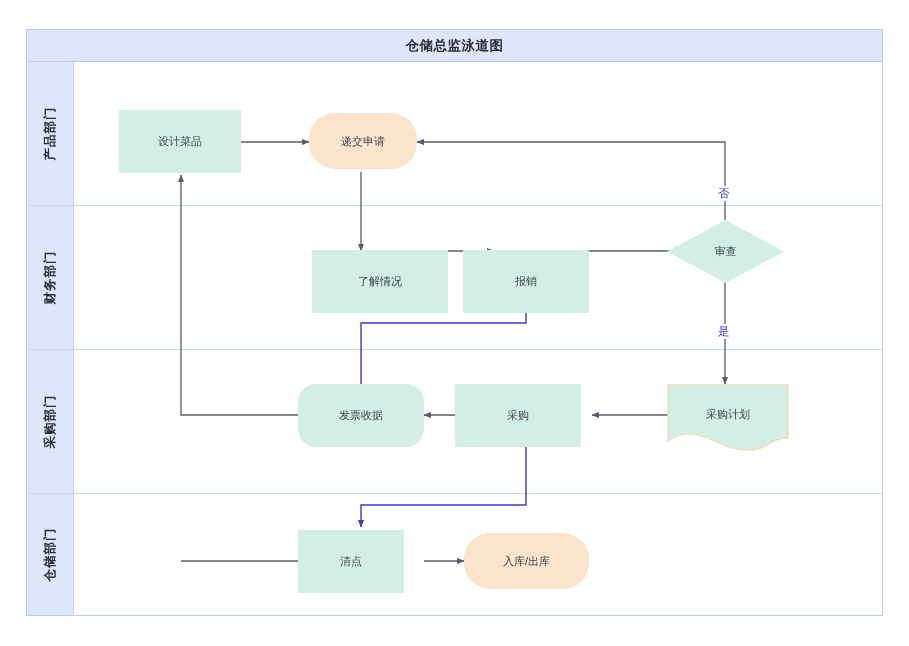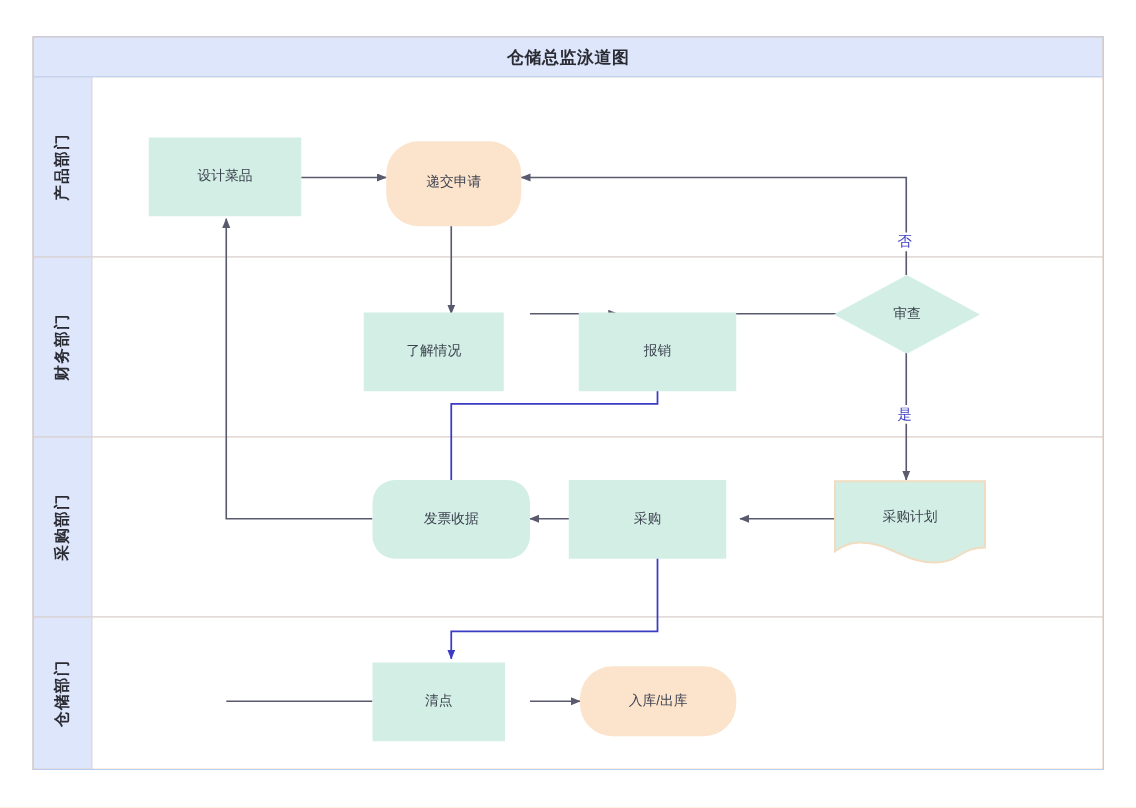--- a/index.html
+++ b/index.html
@@ -17,21 +17,21 @@
     background: #ffffff;
     overflow: hidden;
   }
 
   
   #diagram {
     position: absolute;
     left: 26px; top: 29px;
     width: 857px; height: 587px;
     border: 1px solid #b9cdf2;
-    background: #fdba74;
+    background: #f97316;
   }
 
   
   #title-bar {
     position: absolute;
     left: 0; top: 0;
     width: 855px; height: 32px;
     background: #dde6fb;
     border-bottom: 1px solid #b9cdf2;
     display: flex;
@@ -221,25 +221,25 @@
         <path d="M334,354 L334,293 L499,293 L499,256" marker-end="url(#ah-blue)"></path>
 
         <path d="M499,416 L499,475 L334,475 L334,497" marker-end="url(#ah-blue)"></path>
       </g>
     </svg>
 
     <div class="node process" style="left:92px; top:80px; width:122px; height:63px;">
       <span>设计菜品</span>
     </div>
 
-    <div class="node terminator" style="left:282px; top:83px; width:108px; height:68px;font-family:Liberation Mono, monospace;">
+    <div class="node terminator" style="left:282px; top:83px; width:108px; height:56px;">
       <span>递交申请</span>
     </div>
 
-    <div class="node process" style="left:264px; top:220px; width:112px; height:63px;">
+    <div class="node process" style="left:285px; top:220px; width:136px; height:63px;">
       <span>了解情况</span>
     </div>
 
     <div class="node process" style="left:436px; top:220px; width:126px; height:63px;">
       <span>报销</span>
     </div>
 
     <div class="node decision" style="left:640px; top:190px; width:117px; height:63px;">
       <span class="dia-shape"></span>
       <span class="dia-text">审查</span>

